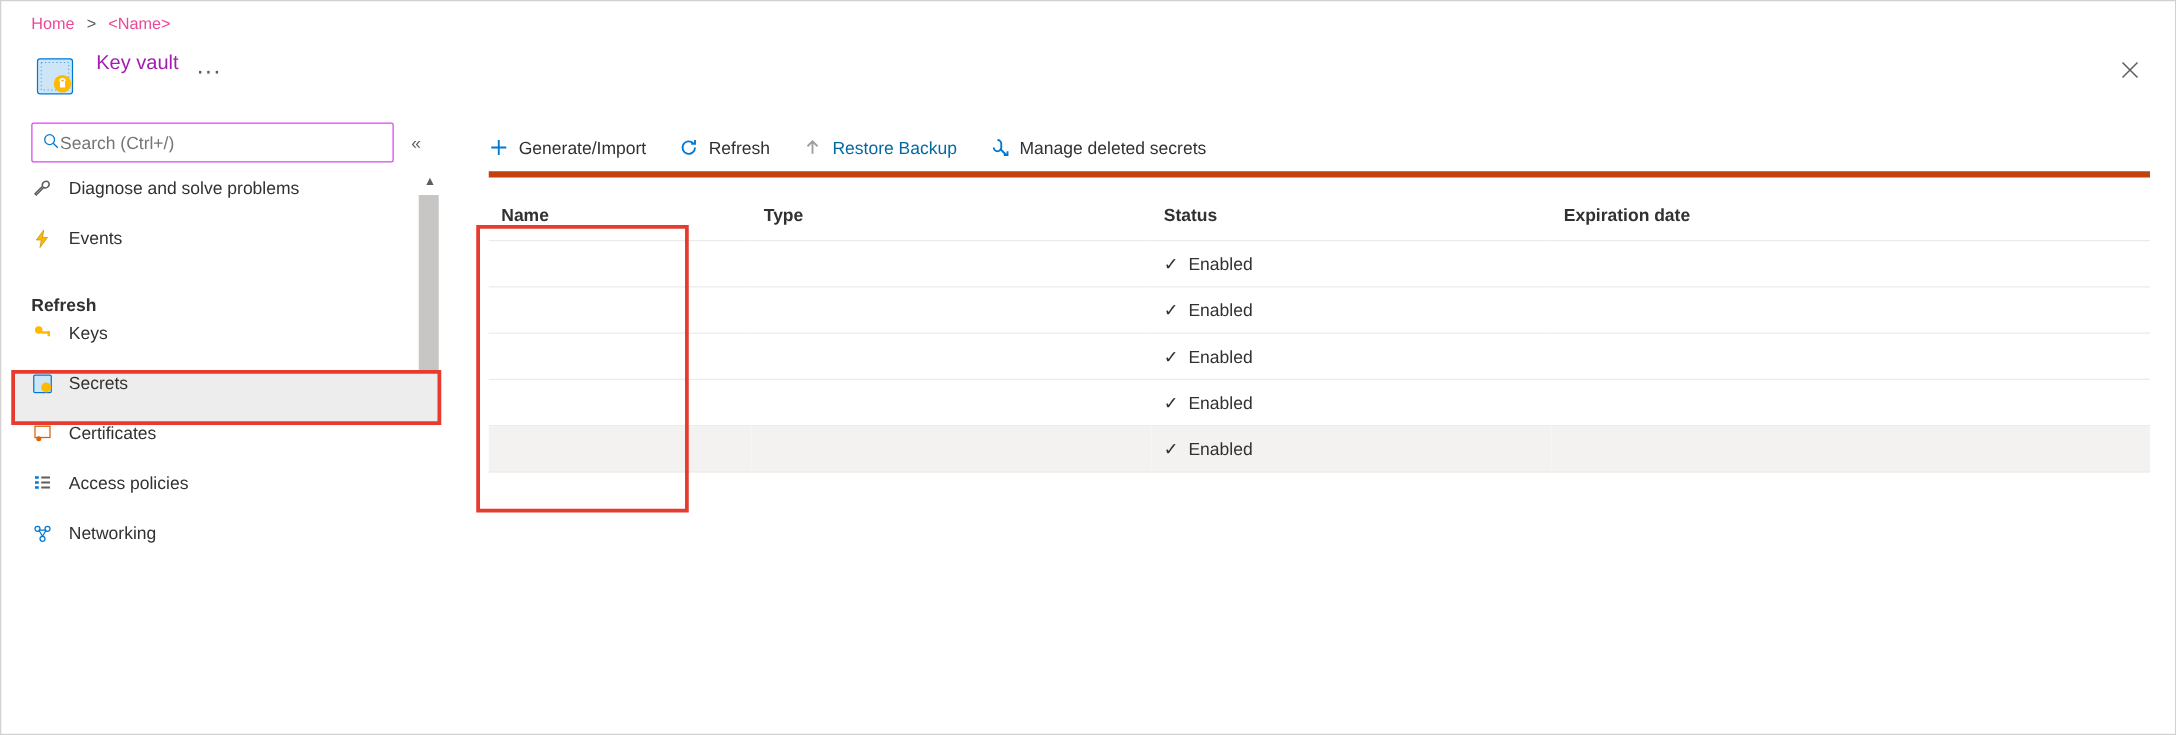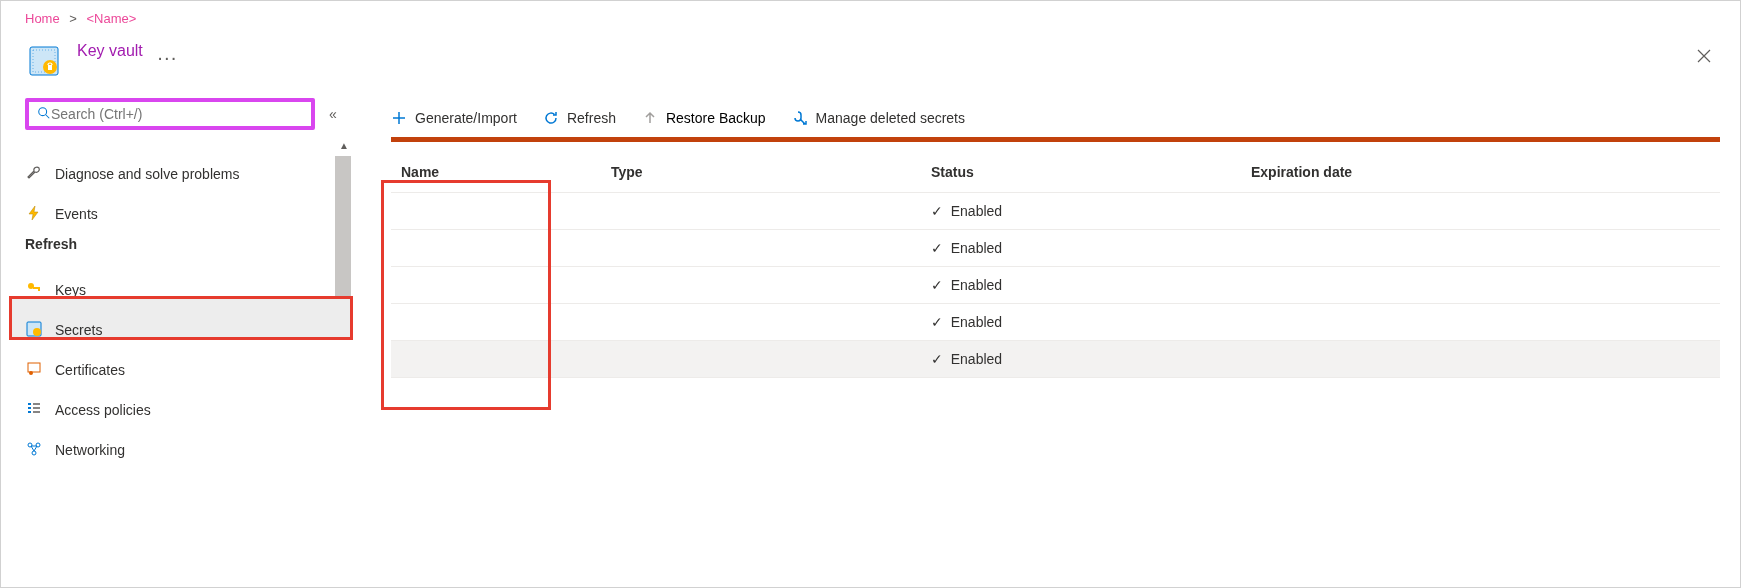--- a/index.html
+++ b/index.html
@@ -52,40 +52,40 @@
     font-size: 14px;
     position:relative;
   }
   .search-row {
     display:flex; align-items:center; gap:8px;
     padding: 0 0 8px 14px;
   }
   .search-box {
     flex: 0 0 290px;
     display:flex; align-items:center;
-    border:4px solid #d946ef;
+    border:1px solid #d946ef;
     border-radius:2px;
     height:32px;
     padding:0 8px;
     color:#605e5c;
   }
   .search-box input {
     border:none; outline:none; font-size:14px; flex:1; color:#323130; background:transparent;
   }
   .collapse {
     color:#605e5c; font-size:14px; cursor:pointer; padding:6px;
   }
 
   .nav { margin-top: 4px; }
   .nav .group-label {
     font-weight:600; font-size:14px; color:#323130;
     padding: 14px 0 6px 14px;
   }
   .nav .item {
-    display:flex; align-items:flex-end;
+    display:flex; align-items:flex-start;
     gap:12px;
     height:40px;
     padding:0 8px 0 14px;
     cursor:pointer;
   }
   .nav .item.active {
     background:#ededed;
     outline: 3px solid #e63b2e;
     outline-offset:-1px;
   }
@@ -101,21 +101,21 @@
   .main { flex:1; padding: 0 20px 0 40px; position:relative; }
   .toolbar {
     display:flex; align-items:center; gap:26px;
     height:44px;
     border-bottom:5px solid #c2410c;
   }
   .toolbar .tbtn {
     display:flex; align-items:center; gap:8px;
     color:#323130; font-size:14px; cursor:pointer;
   }
-  .toolbar .tbtn.disabled { color:#000000; cursor:default; }
+  .toolbar .tbtn.disabled { color:#0369a1; cursor:default; }
   .toolbar .tbtn svg, .toolbar .tbtn .gly { width:16px; height:16px; }
 
   table.grid {
     width:100%;
     border-collapse:collapse;
     margin-top:12px;
     font-size:14px;
   }
   table.grid th {
     text-align:left; font-weight:600; color:#323130;

